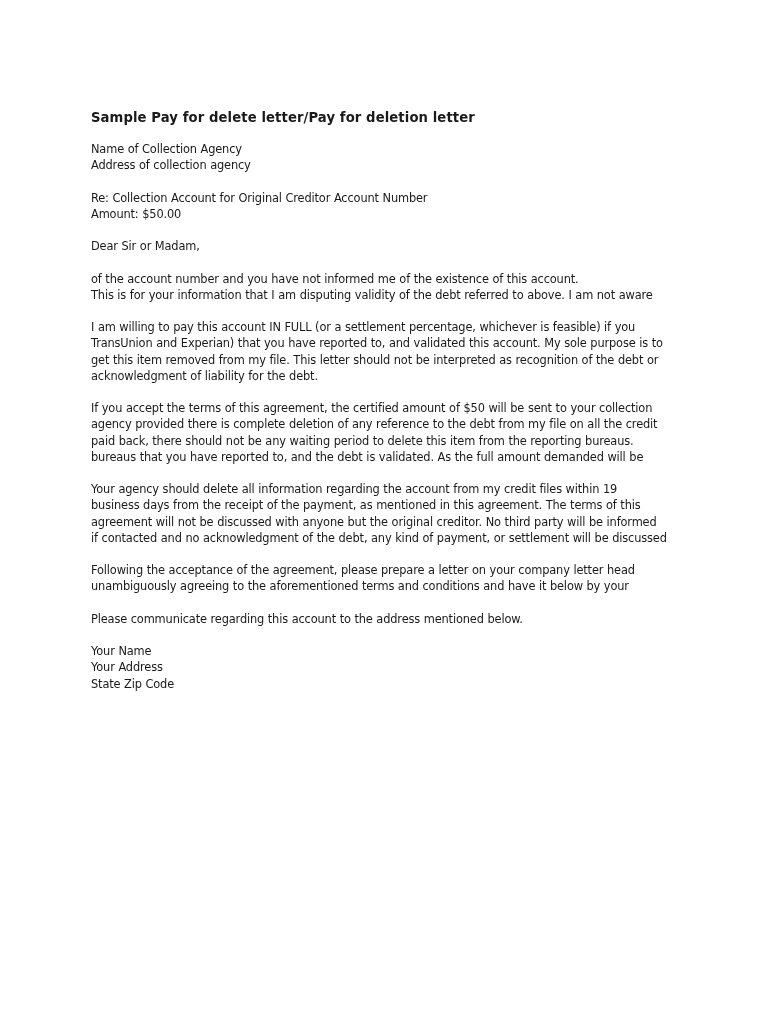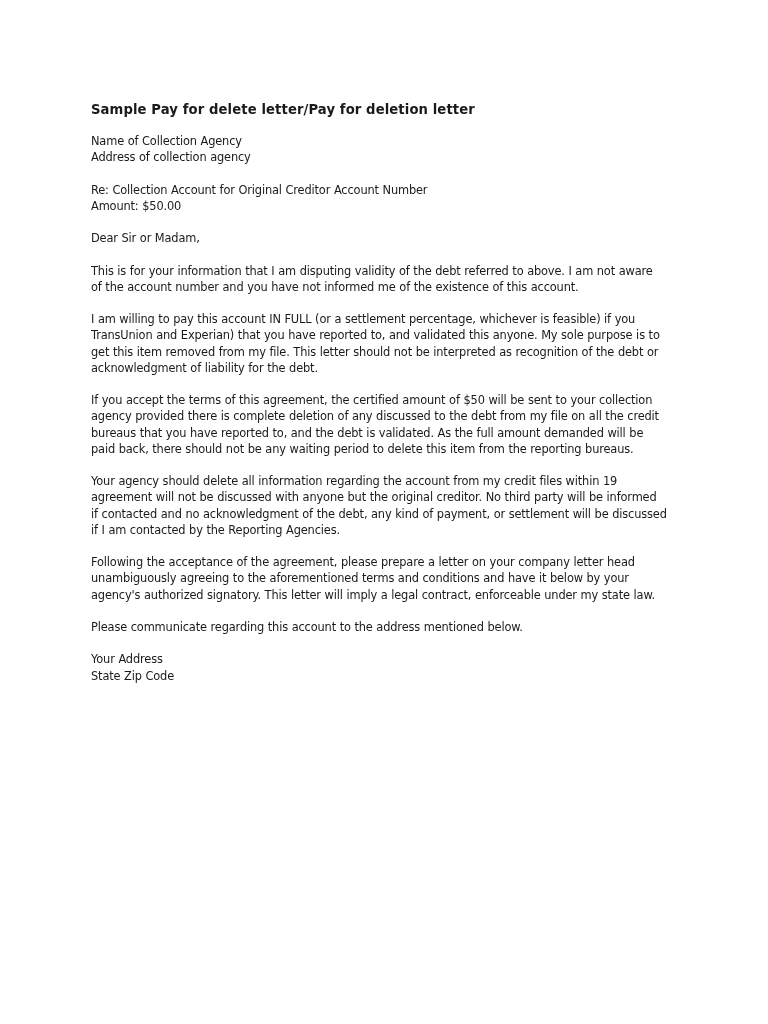--- a/index.html
+++ b/index.html
@@ -19,21 +19,21 @@
       position: absolute;
       left: 91px;
       top: 93px;
       width: 600px;
     }
     .title {
       font-family: "DejaVu Sans", sans-serif;
       font-weight: bold;
       font-size: 13.2px;
       line-height: 18px;
-      margin: 8px 0 14px 0;
+      margin: 16px 0 14px 0;
       letter-spacing: 0.1px;
       color: #1a1a1a;
     }
     .block {
       font-size: 11.4px;
       line-height: 16.2px;
       margin: 0 0 16.2px 0;
       white-space: normal;
       letter-spacing: -0.15px;
       word-spacing: 0.2px;
@@ -58,48 +58,48 @@
     <span class="line">Re: Collection Account for Original Creditor Account Number</span>
     <span class="line">Amount: $50.00</span>
   </div>
 
   <div class="block">
     <span class="line">Dear Sir or Madam,</span>
   </div>
 
   <div id="paragraphs">
       <div class="block">
+        <span class="line">of the account number and you have not informed me of the existence of this account.</span>
         <span class="line">This is for your information that I am disputing validity of the debt referred to above. I am not aware</span>
-        <span class="line">of the account number and you have not informed me of the existence of this account.</span>
       </div>
       <div class="block">
         <span class="line">I am willing to pay this account IN FULL (or a settlement percentage, whichever is feasible) if you</span>
-        <span class="line">TransUnion and Experian) that you have reported to, and validated this anyone. My sole purpose is to</span>
+        <span class="line">TransUnion and Experian) that you have reported to, and validated this account. My sole purpose is to</span>
         <span class="line">get this item removed from my file. This letter should not be interpreted as recognition of the debt or</span>
         <span class="line">acknowledgment of liability for the debt.</span>
       </div>
       <div class="block">
         <span class="line">If you accept the terms of this agreement, the certified amount of $50 will be sent to your collection</span>
-        <span class="line">agency provided there is complete deletion of any discussed to the debt from my file on all the credit</span>
+        <span class="line">agency provided there is complete deletion of any reference to the debt from my file on all the credit</span>
+        <span class="line">paid back, there should not be any waiting period to delete this item from the reporting bureaus.</span>
         <span class="line">bureaus that you have reported to, and the debt is validated. As the full amount demanded will be</span>
-        <span class="line">paid back, there should not be any waiting period to delete this item from the reporting bureaus.</span>
       </div>
       <div class="block">
         <span class="line">Your agency should delete all information regarding the account from my credit files within 19</span>
+        <span class="line">business days from the receipt of the payment, as mentioned in this agreement. The terms of this</span>
         <span class="line">agreement will not be discussed with anyone but the original creditor. No third party will be informed</span>
         <span class="line">if contacted and no acknowledgment of the debt, any kind of payment, or settlement will be discussed</span>
-        <span class="line">if I am contacted by the Reporting Agencies.</span>
       </div>
       <div class="block">
         <span class="line">Following the acceptance of the agreement, please prepare a letter on your company letter head</span>
         <span class="line">unambiguously agreeing to the aforementioned terms and conditions and have it below by your</span>
-        <span class="line">agency's authorized signatory. This letter will imply a legal contract, enforceable under my state law.</span>
       </div>
       <div class="block">
         <span class="line">Please communicate regarding this account to the address mentioned below.</span>
       </div>
     </div>
 
   <div class="block">
+    <span class="line">Your Name</span>
     <span class="line">Your Address</span>
     <span class="line">State Zip Code</span>
   </div>
 </div>
 
 </body></html>

